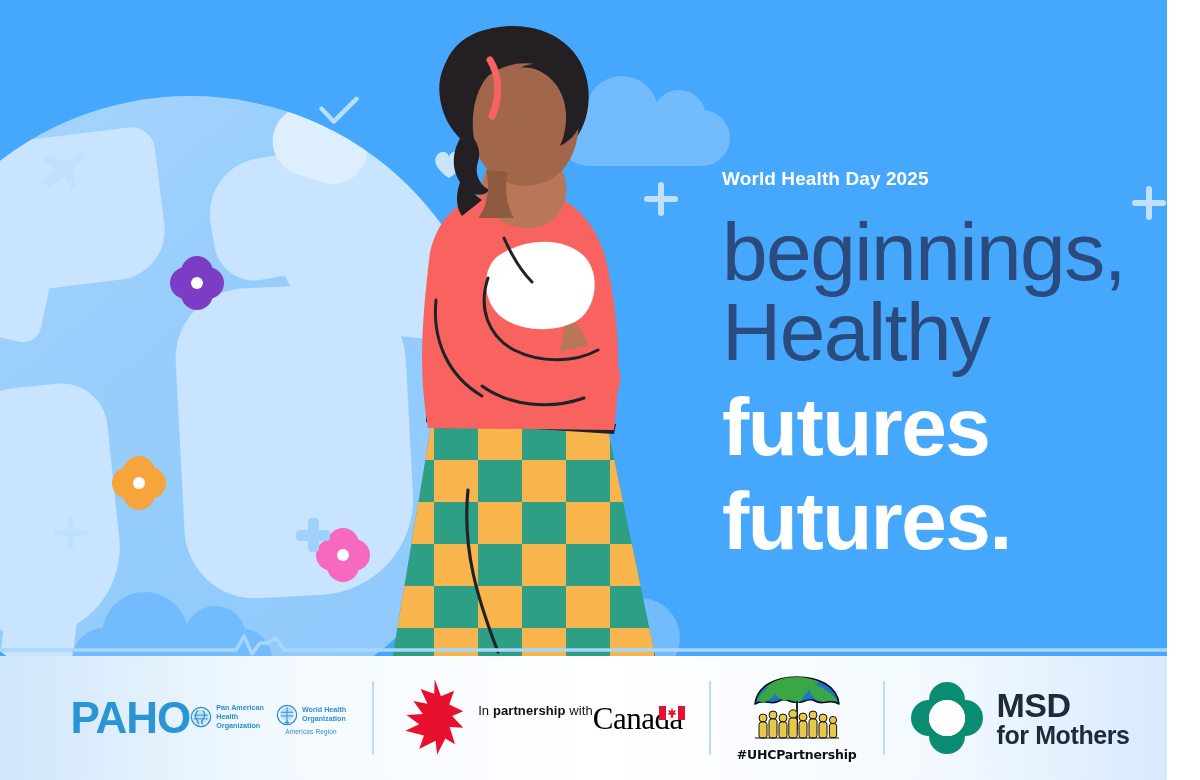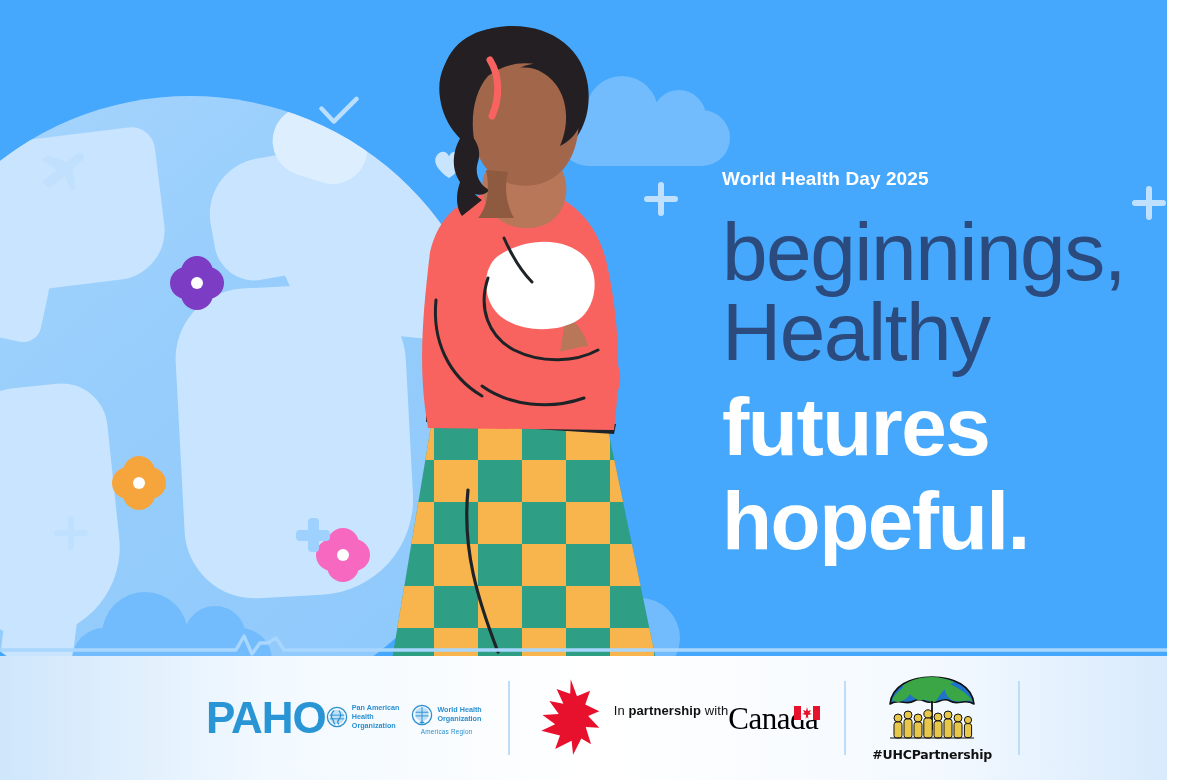--- a/index.html
+++ b/index.html
@@ -507,21 +507,21 @@
     <path d="M112 366 C140 386 180 390 214 378" fill="none" stroke="#1d2326" stroke-width="3" stroke-linecap="round"></path>
     <path d="M134 218 C142 236 150 250 162 262" fill="none" stroke="#1d2326" stroke-width="3" stroke-linecap="round"></path>
   </svg>
 
   <div class="copy">
     <p class="eyebrow">World Health Day 2025</p>
     <h1 class="headline">
       <span class="hl-light">beginnings,</span>
       <span class="hl-light">Healthy</span>
       <span class="hl-bold">futures</span>
-      <span class="hl-bold">hopeful.</span>
+      <span class="hl-bold">futures.</span>
     </h1>
   </div>
 
   <svg class="pulse-line" viewBox="0 0 1200 26" preserveAspectRatio="none">
     <path d="M0 20 L224 20 L236 20 L244 6 L252 24 L260 13 L268 13 L276 8 L284 20 L300 20 L1200 20" fill="none" stroke="#a8d6fd" stroke-width="3.4" stroke-linecap="round" stroke-linejoin="round"></path>
   </svg>
 
   <div class="footer">
 
     <div class="logo-cell">
@@ -623,15 +623,35 @@
               <rect x="80.4" y="49.6" width="7.2" height="14" rx="2.4"></rect>
           </g>
           <path d="M6 64 L90 64" stroke="#101010" stroke-width="1.2"></path>
         </svg>
         <div class="uhc-tag">#UHCPartnership</div>
       </div>
     </div>
 
     <div class="divider"></div>
 
+    <div class="logo-cell">
+      <div class="msd">
+        <svg width="72" height="72" viewBox="0 0 72 72">
+          <circle cx="36" cy="18" r="18" fill="#0a8c73"></circle>
+          <circle cx="36" cy="54" r="18" fill="#0a8c73"></circle>
+          <circle cx="18" cy="36" r="18" fill="#0a8c73"></circle>
+          <circle cx="54" cy="36" r="18" fill="#0a8c73"></circle>
+          <path d="M18 36 a18 18 0 0 1 36 0 Z" fill="#ffffff"></path>
+          <path d="M54 36 a18 18 0 0 1 -36 0 Z" fill="#ffffff"></path>
+          <path d="M18 36 a18 18 0 0 0 36 0 Z" fill="#ffffff"></path>
+          <path d="M20 36 a16 16 0 0 1 32 0 a16 16 0 0 0 -32 0 Z" fill="#ffffff"></path>
+          <path d="M18 36 C18 26 27 18 36 18 C45 18 54 26 54 36 Z" fill="#ffffff"></path>
+          <path d="M18 36 C18 46 27 54 36 54 C45 54 54 46 54 36 Z" fill="#ffffff"></path>
+        </svg>
+        <div class="msd-text">
+          <div class="msd-main">MSD</div>
+          <div class="msd-sub">for Mothers</div>
+        </div>
+      </div>
+    </div>
 
   </div>
 </div>
 
 </body></html>

